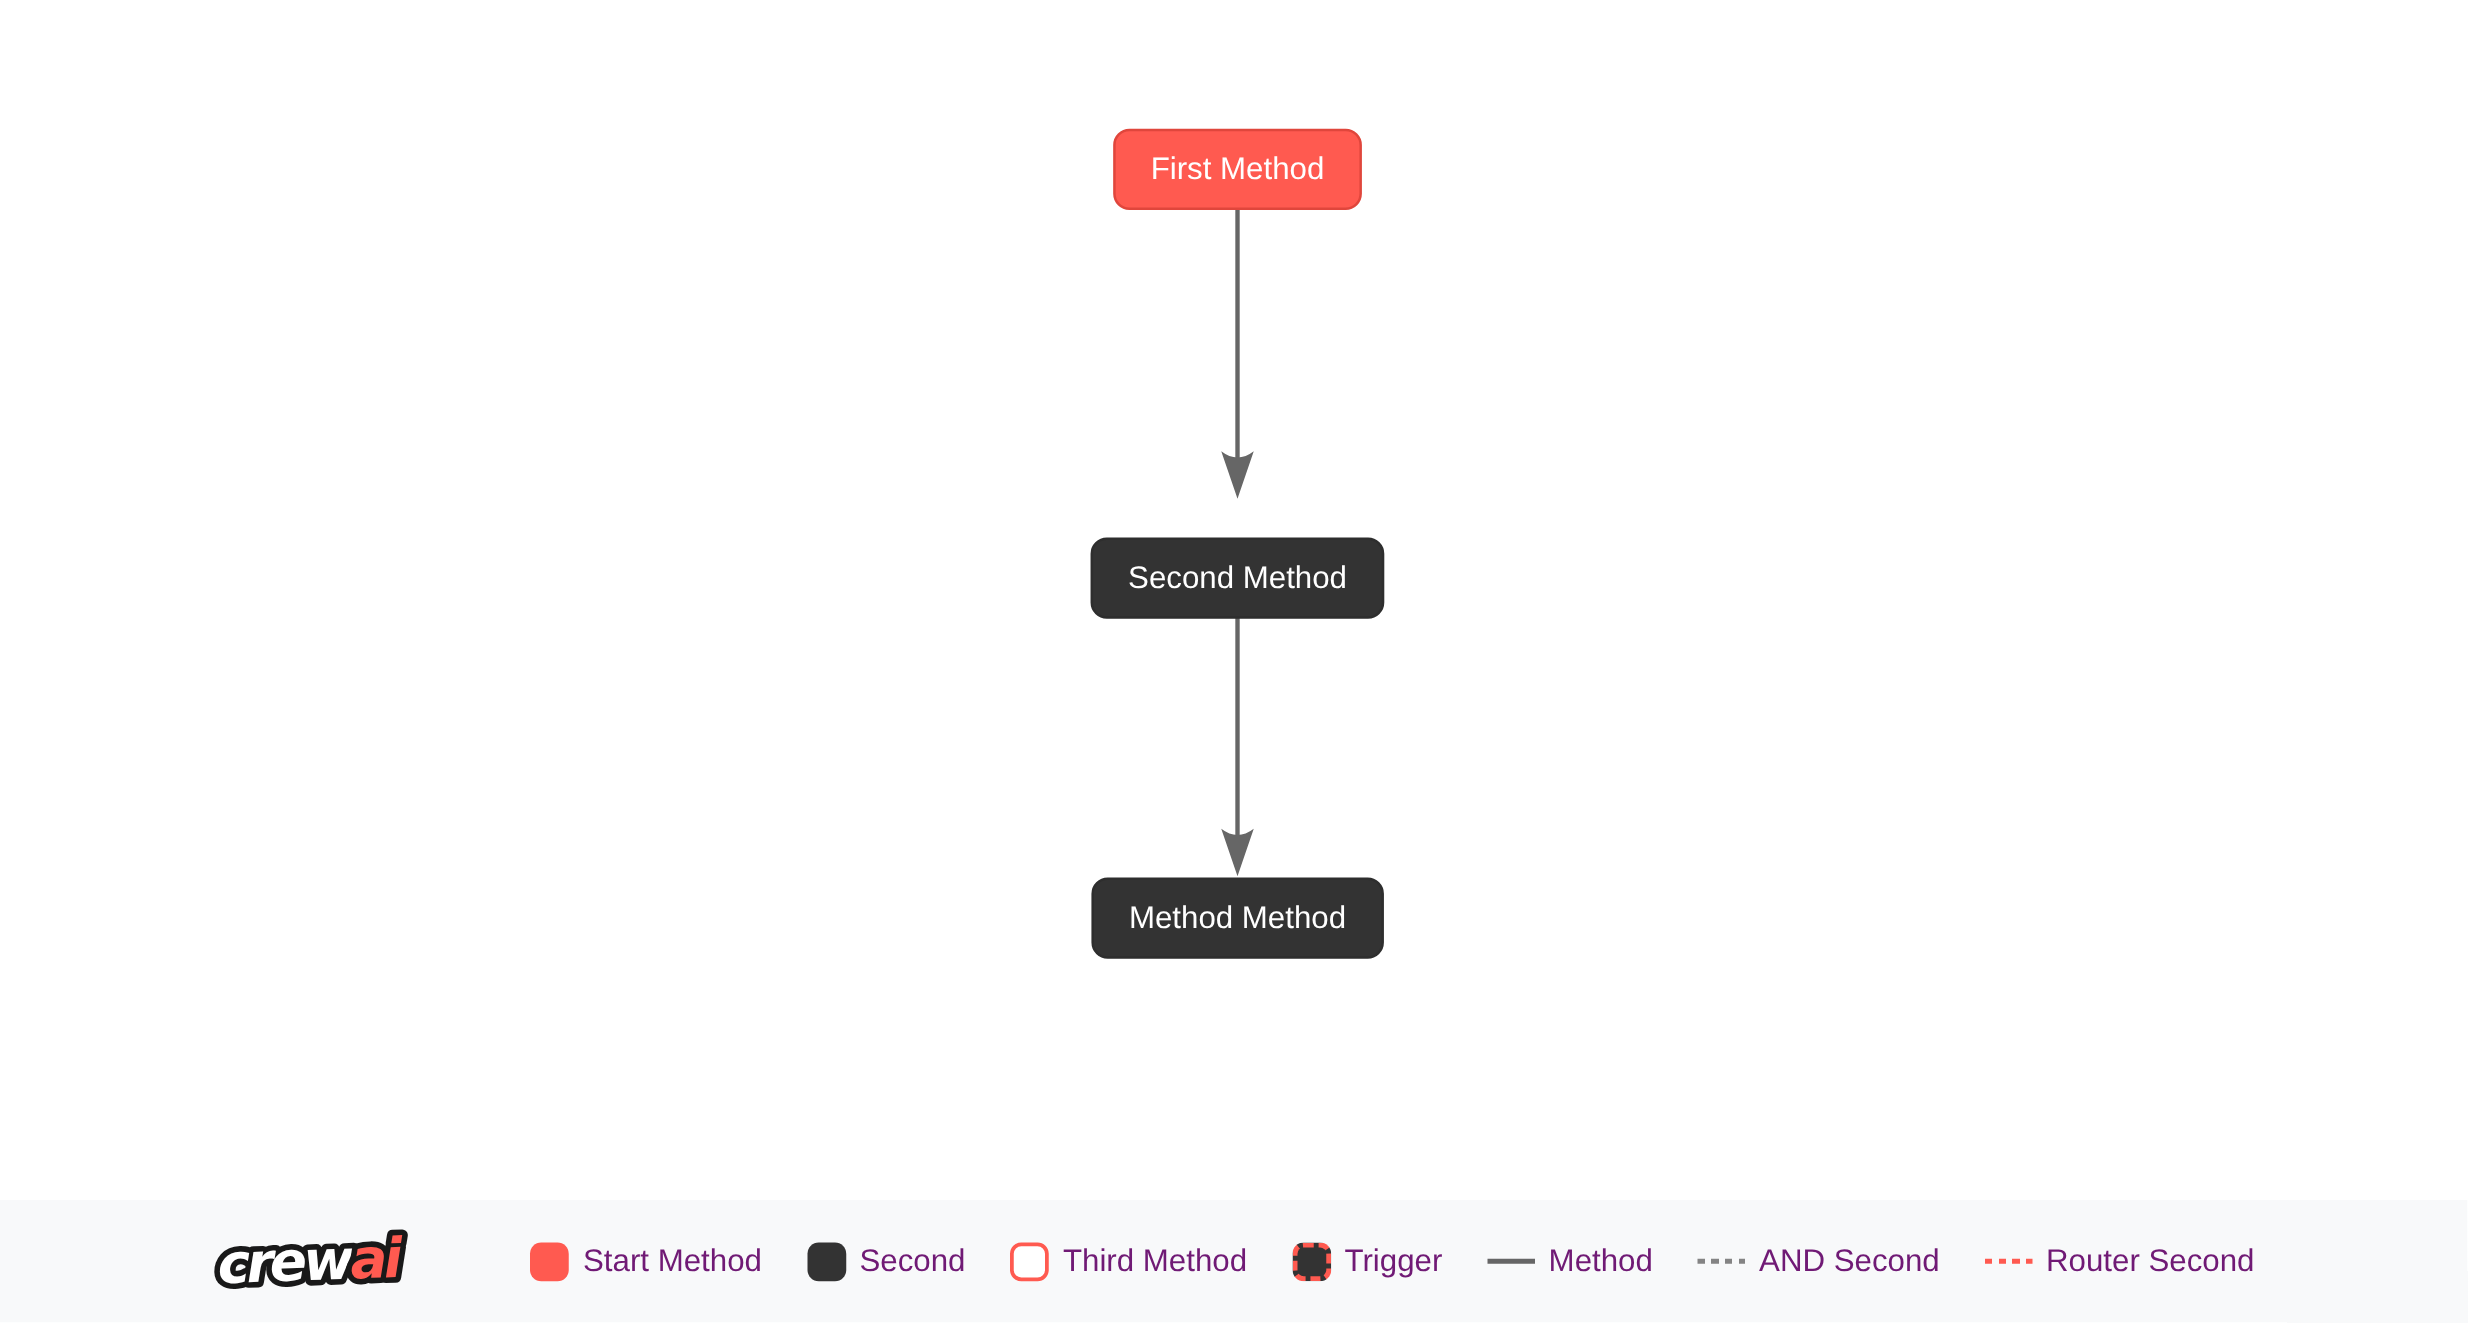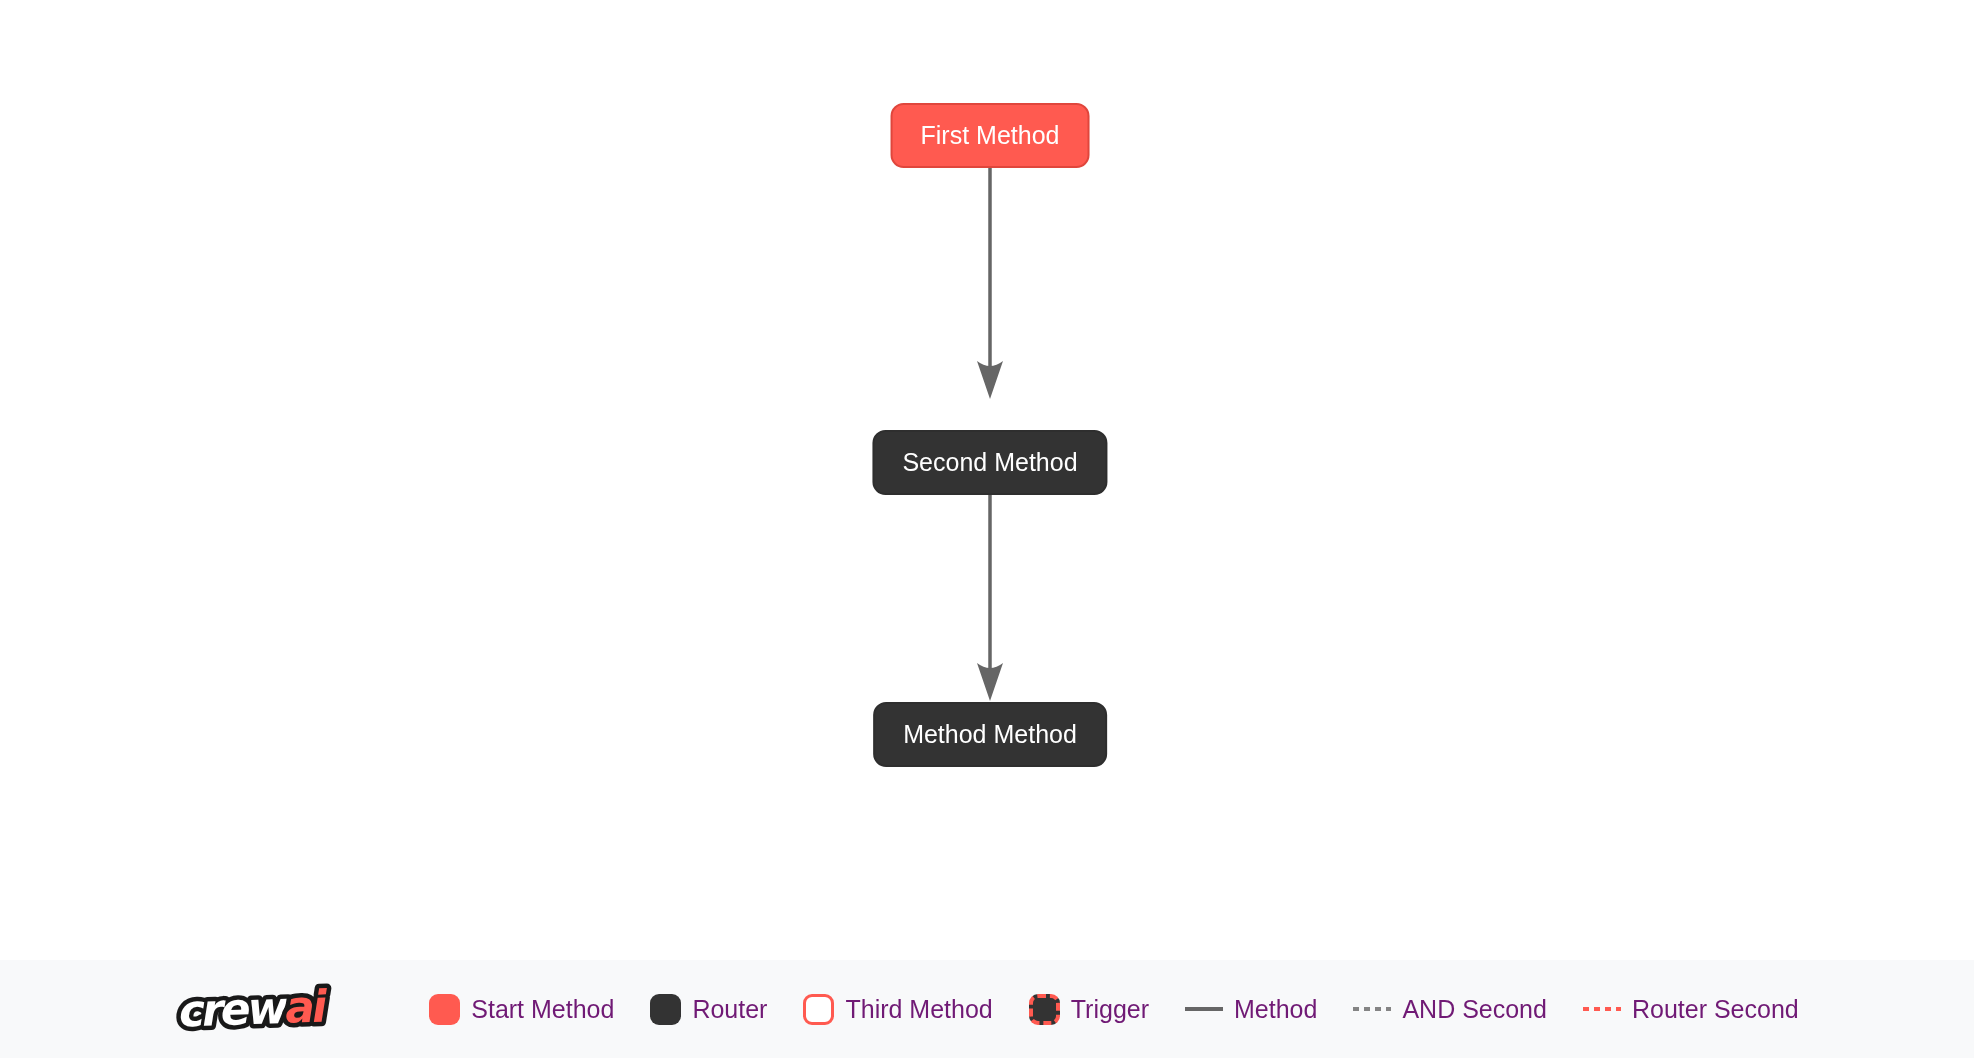--- a/index.html
+++ b/index.html
@@ -123,21 +123,21 @@
     </svg>
   </div>
 
   <div class="legend-item">
     <span class="swatch start"></span>
     <span>Start Method</span>
   </div>
 
   <div class="legend-item">
     <span class="swatch method"></span>
-    <span>Router</span>
+    <span>Second</span>
   </div>
 
   <div class="legend-item">
     <span class="swatch crew"></span>
     <span>Third Method</span>
   </div>
 
   <div class="legend-item">
     <span class="swatch router"></span>
     <span>Trigger</span>

